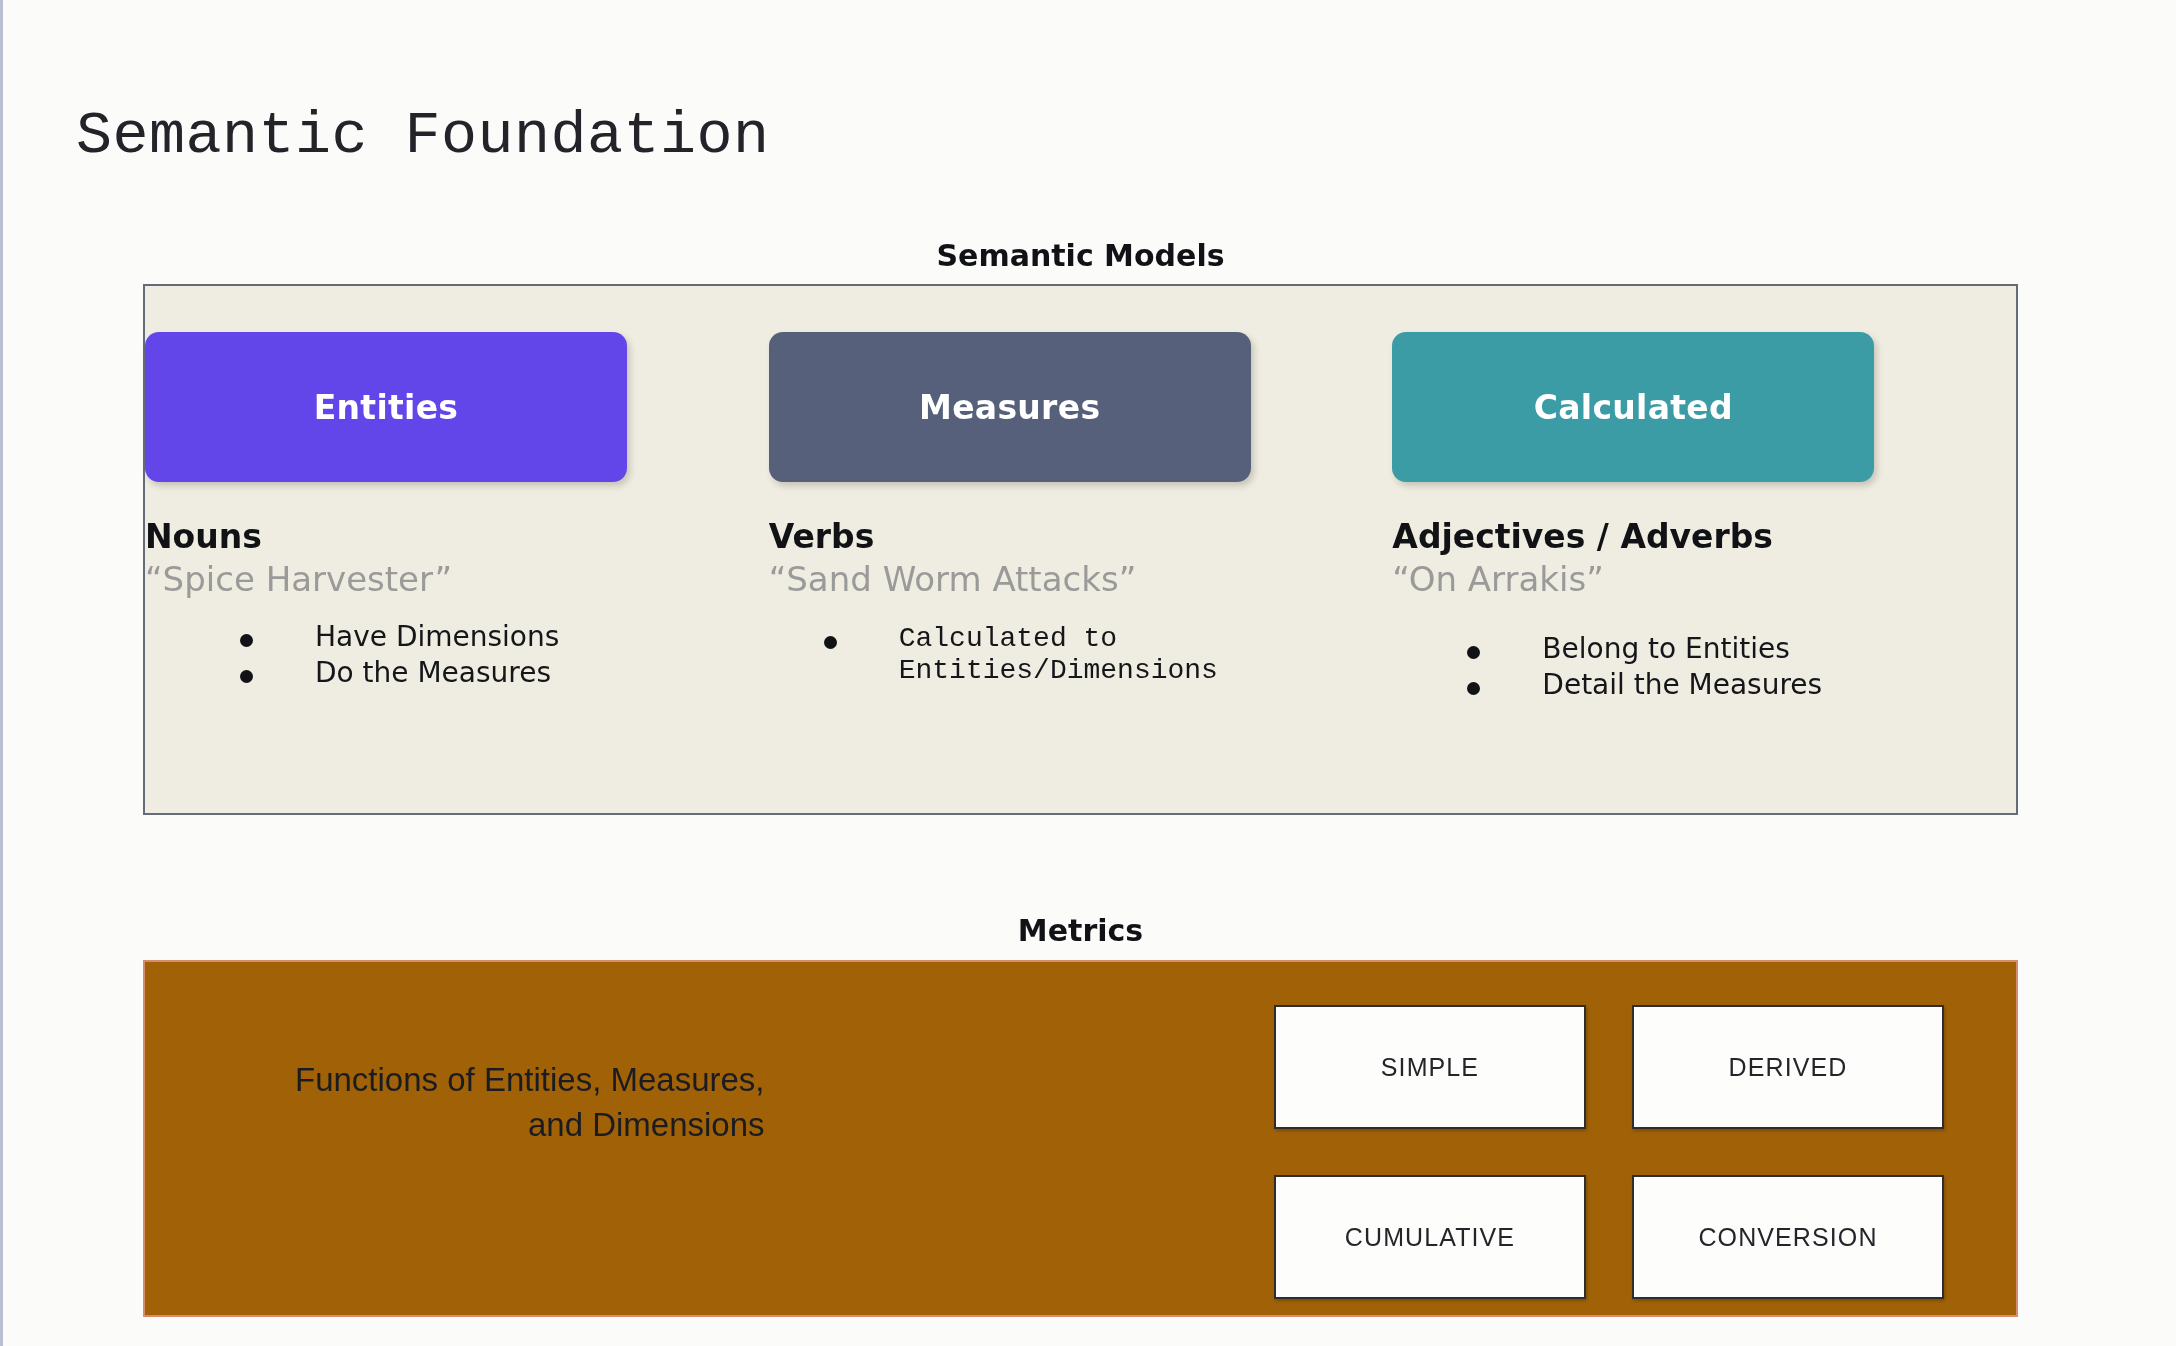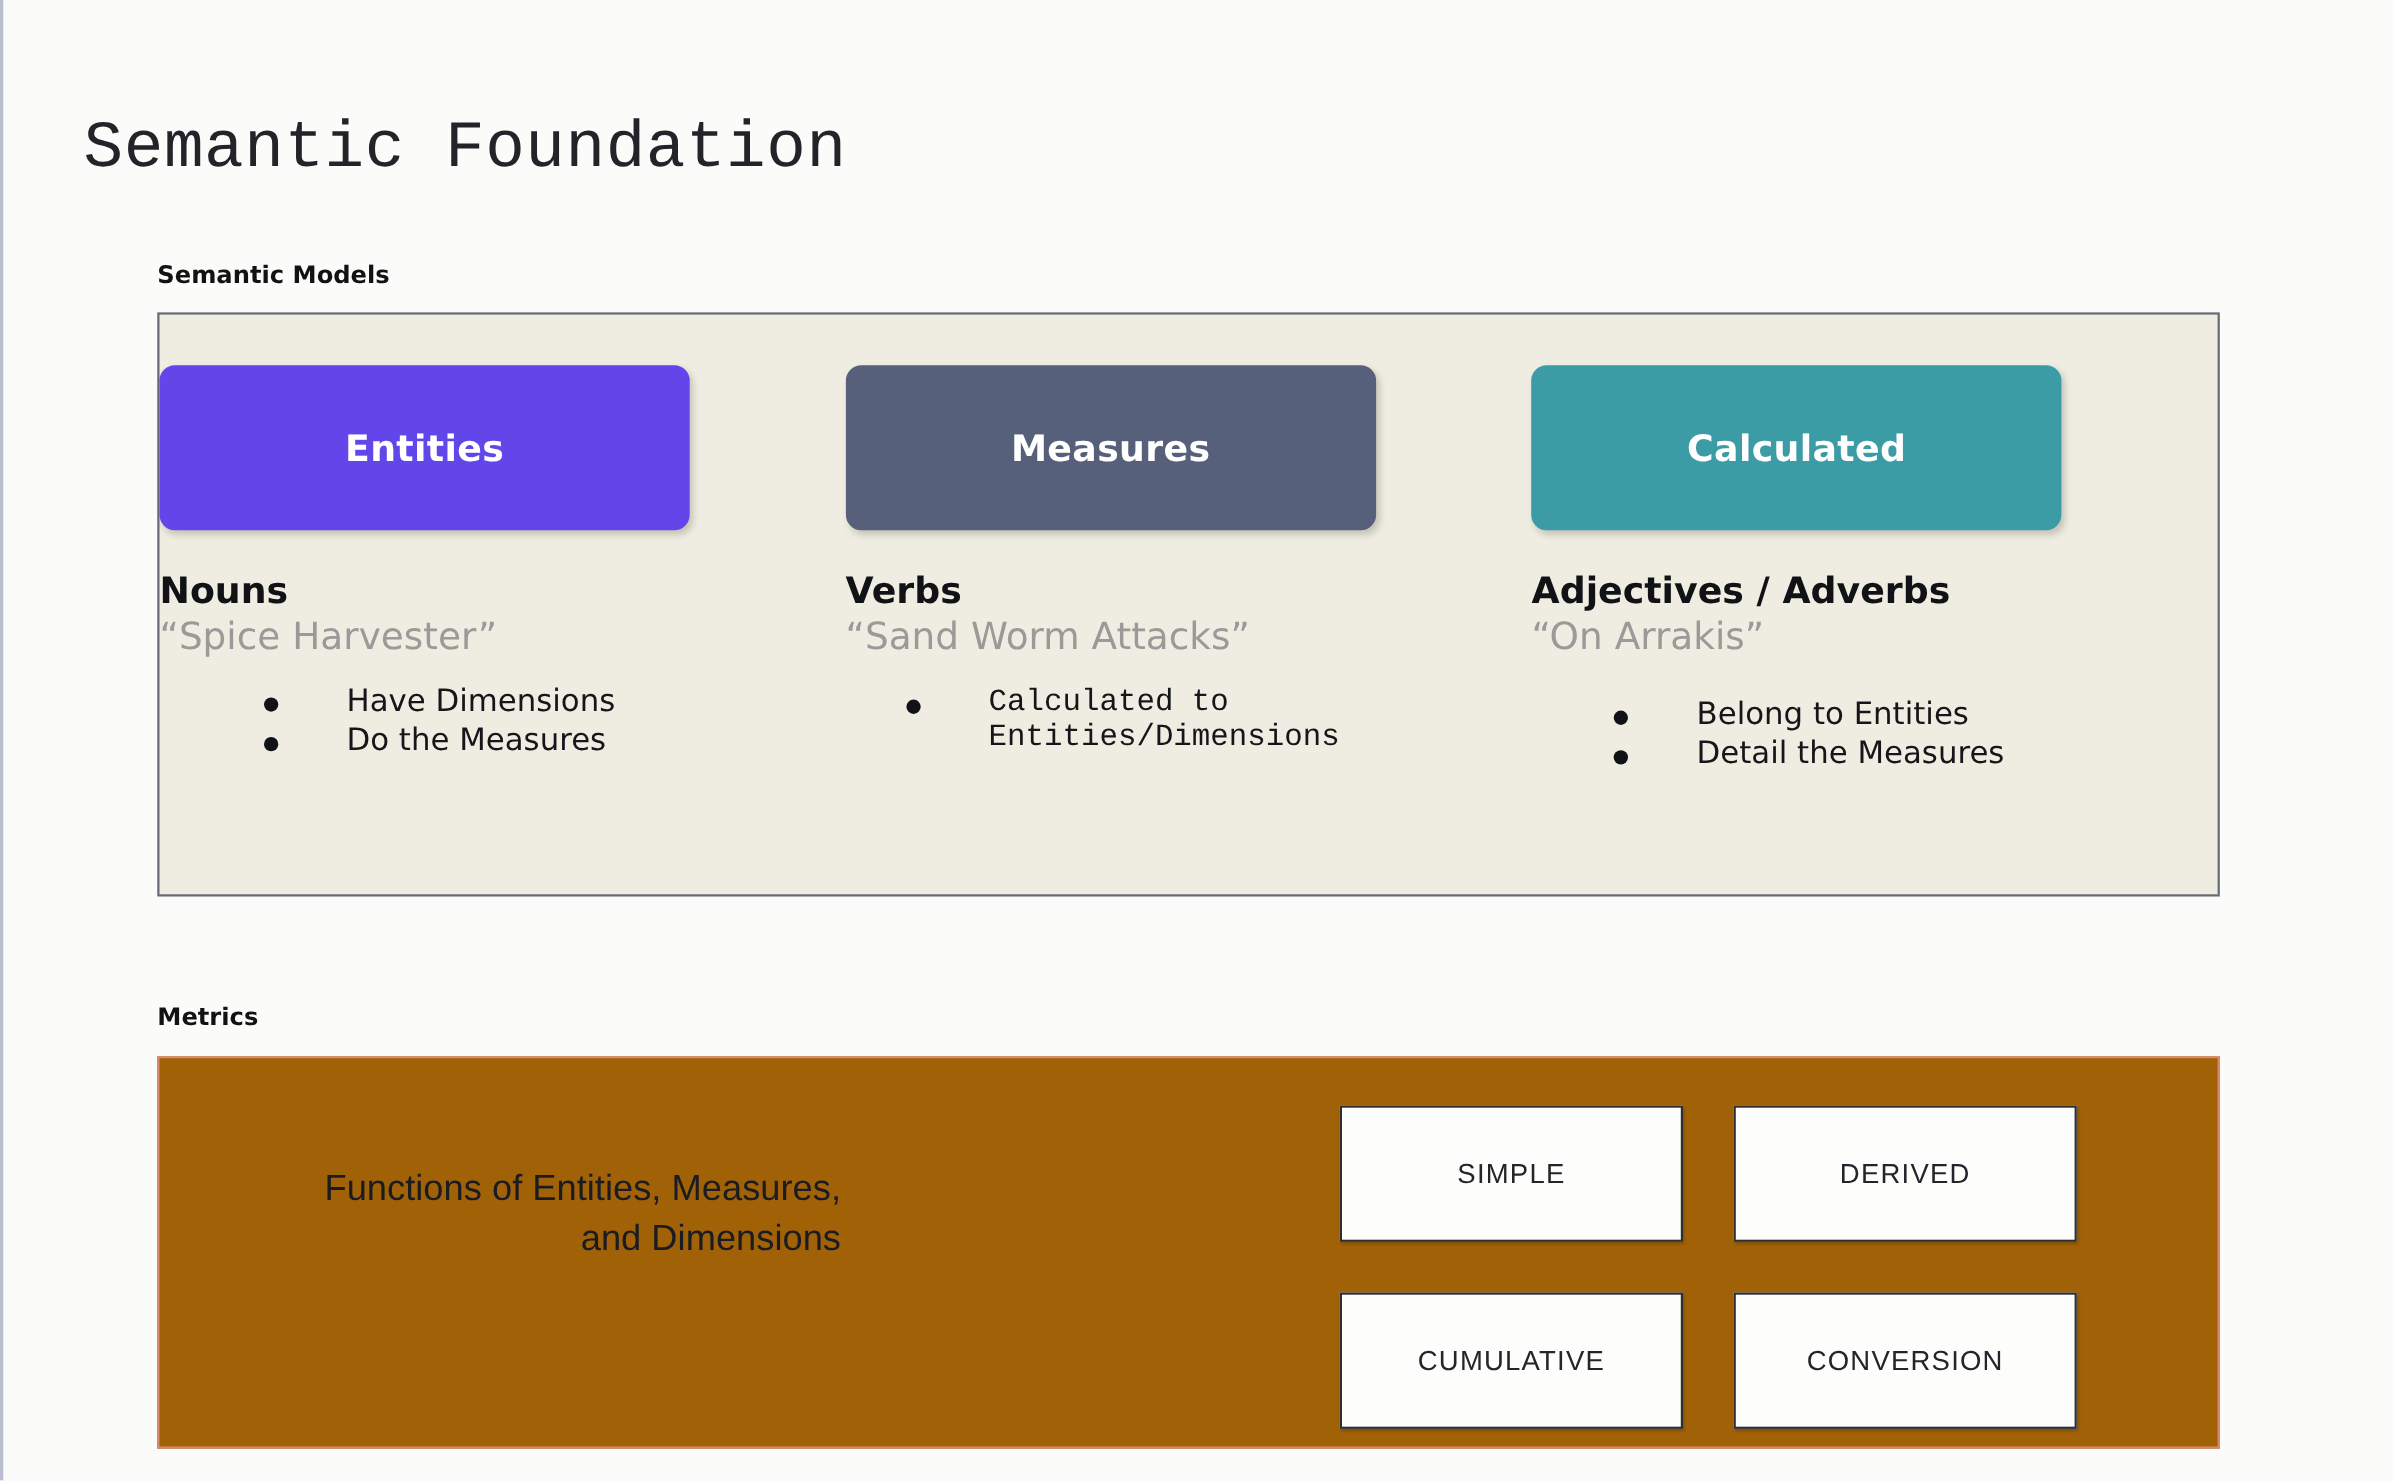--- a/index.html
+++ b/index.html
@@ -30,23 +30,24 @@
     top: 62px;
     font-size: 60px;
     font-weight: 400;
     letter-spacing: 0.5px;
     color: #22242a;
     font-family: Liberation Mono, monospace;
   }
   
   .section-caption {
     position: absolute;
-    font-size: 22px;
+    font-size: 30px;
     font-weight: bold;
     color: #111216;
+    text-align: center;
     font-family: "DejaVu Sans", sans-serif;
   }
   #caption-semantic-models {
     left: 143px;
     top: 238px;
     width: 1875px;
   }
   #caption-metrics {
     left: 143px;
     top: 913px;
@@ -158,21 +159,21 @@
     left: 150px;
     top: 96px;
     font-size: 33px;
     line-height: 1.35;
     color: #1b1c21;
     font-family: "Liberation Sans", sans-serif;
     white-space: pre-line;
   }
   .metric-grid {
     position: absolute;
-    left: 1073px;
+    left: 1129px;
     top: 43px;
     display: grid;
     grid-template-columns: 312px 312px;
     grid-template-rows: 124px 124px;
     column-gap: 44px;
     row-gap: 22px;
     gap: 46px;
   }
   .metric-box {
     border: 2px solid #2e2e30;

